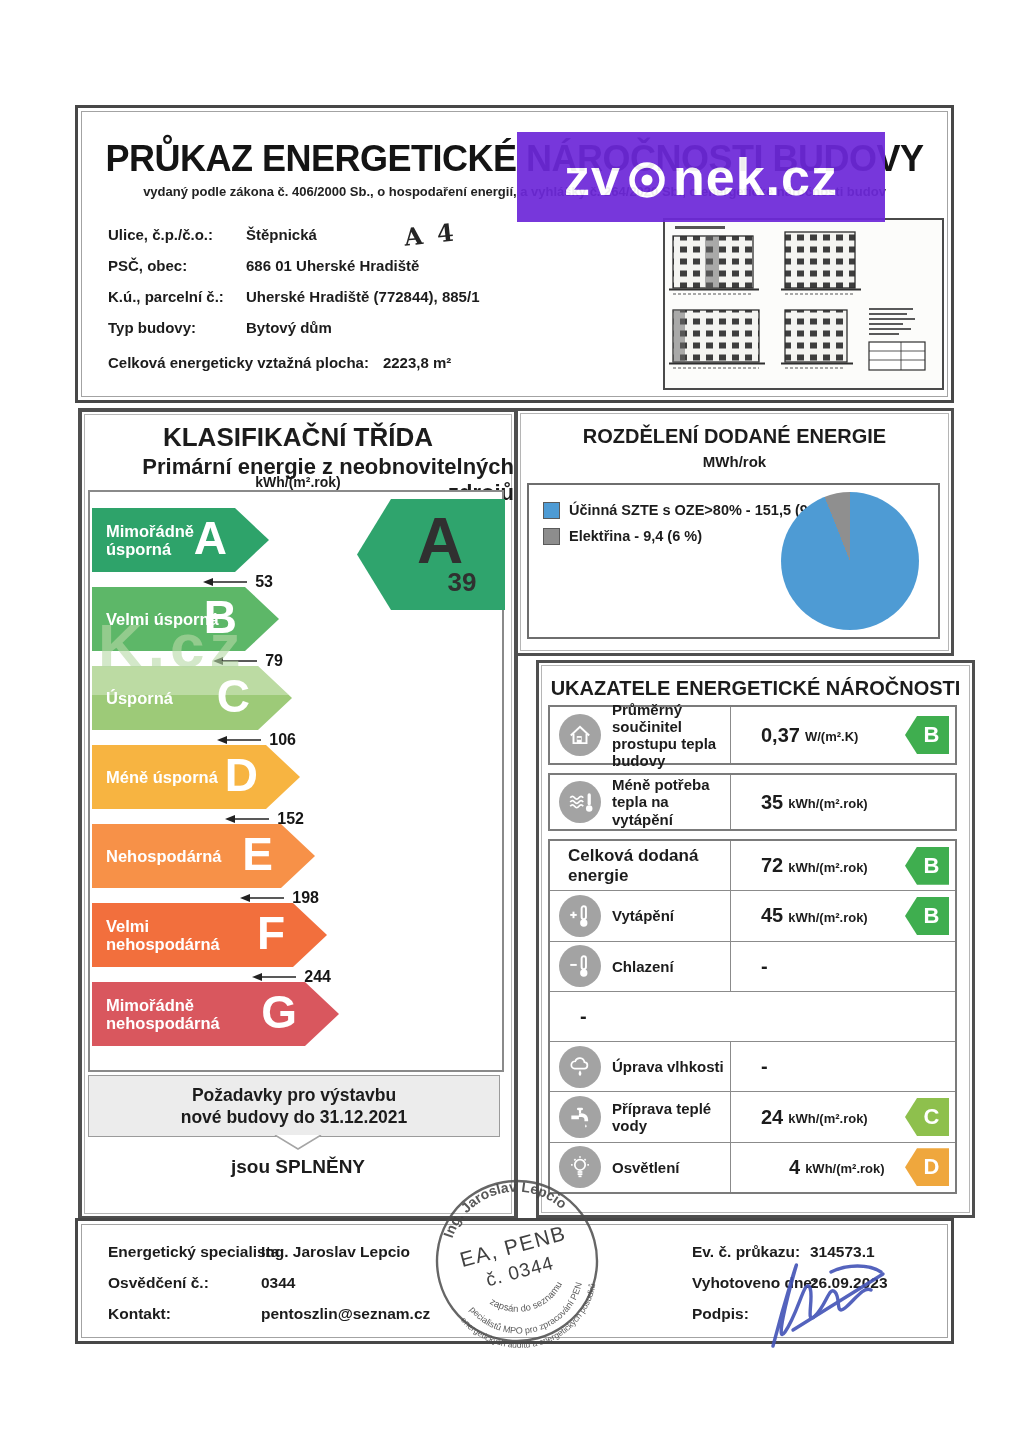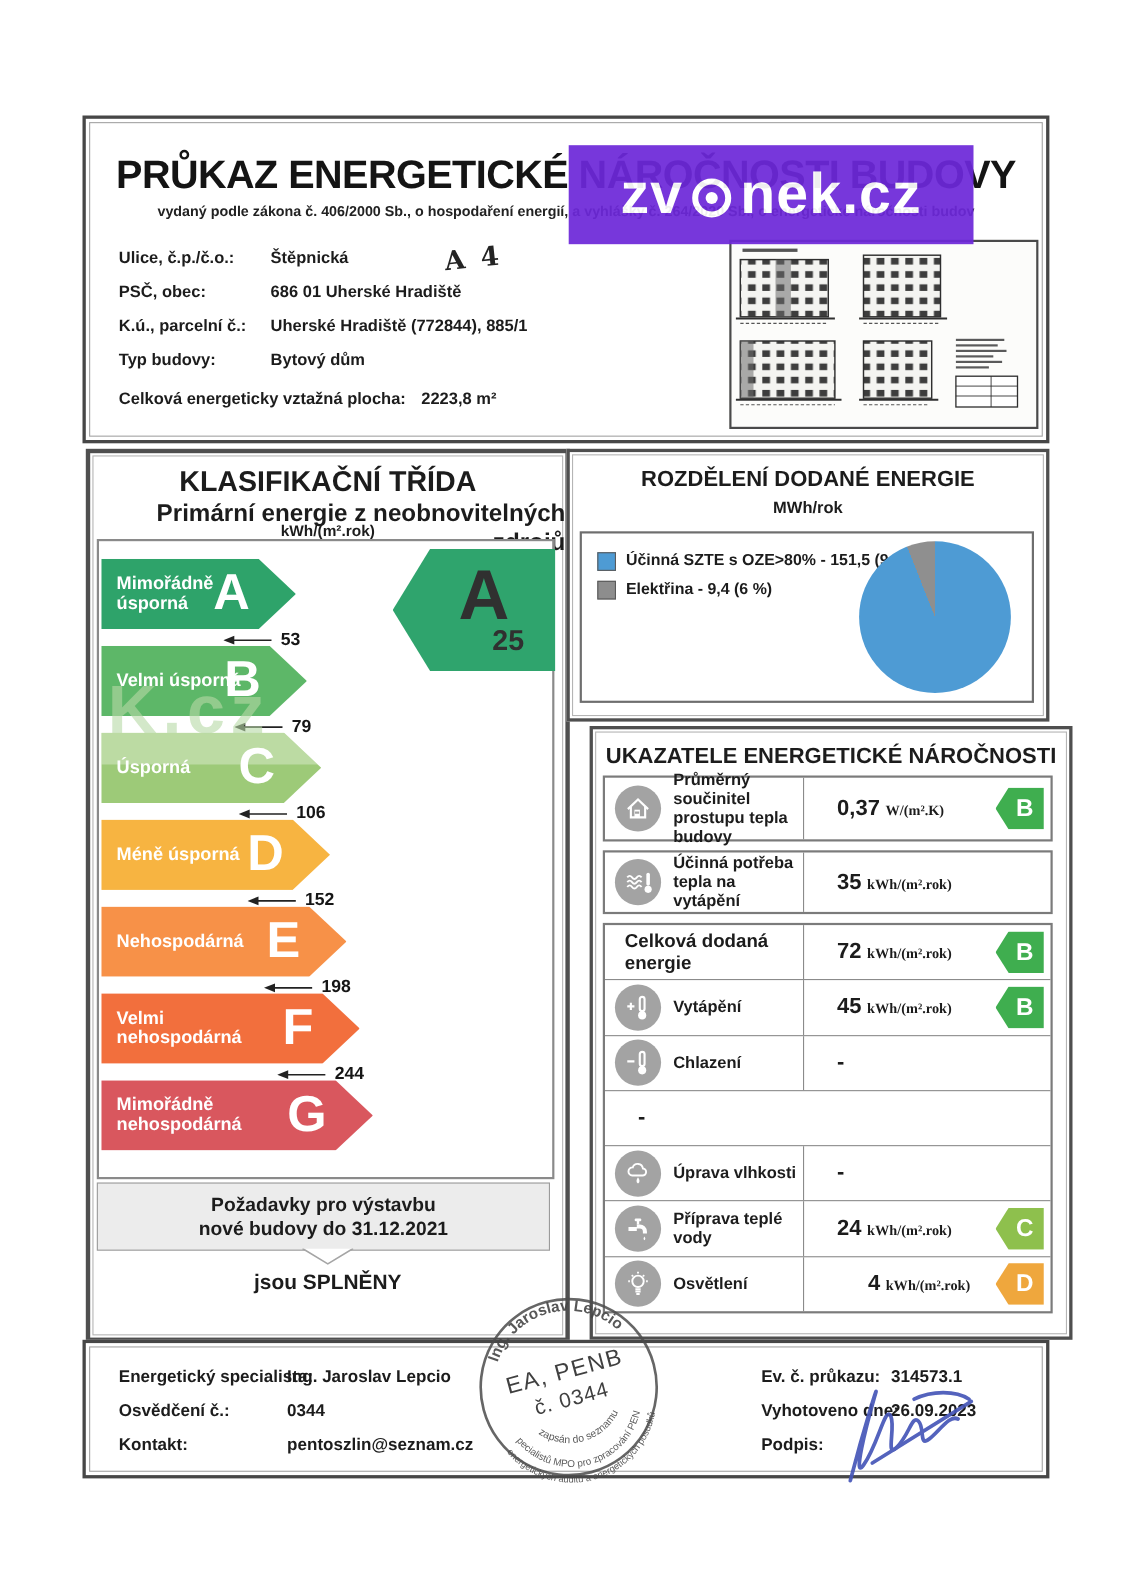--- a/index.html
+++ b/index.html
@@ -85,21 +85,21 @@
   .ibx3 .irow{flex:1;border-bottom:1px solid #8b8b8b;}
   .ibx3 .irow:last-child{border-bottom:none;gap:28px;}
   .icell-label{position:relative;width:181px;height:100%;display:flex;align-items:center;
                border-right:1px solid #8b8b8b;box-sizing:border-box;flex:none;}
   .icirc{width:42px;height:42px;border-radius:50%;background:#a3a3a3;flex:none;margin-left:9px;
          display:flex;align-items:center;justify-content:center;}
   .ilabel{margin-left:11px;font-size:15px;font-weight:bold;line-height:1.15;padding-right:6px;}
   .ilabel.big{margin-left:18px;font-size:17px;}
   .icell-val{position:relative;flex:1;height:100%;display:flex;align-items:center;padding-left:30px;}
   .ival{font-size:20px;font-weight:bold;}
-  .iunit{font-size:13px;font-weight:600;margin-left:5px;margin-top:3px;font-family:Liberation Serif, serif;}
+  .iunit{font-size:13px;font-weight:600;margin-left:5px;margin-top:3px;}
   .badge{position:absolute;right:6px;top:50%;transform:translateY(-50%);
          width:44px;height:38px;clip-path:polygon(12px 0,100% 0,100% 100%,12px 100%,0 50%);
          display:flex;align-items:center;justify-content:center;padding-left:9px;box-sizing:border-box;
          color:#fff;font-size:22px;font-weight:bold;}
 
   
   .ft-row{position:absolute;font-size:15.5px;white-space:nowrap;}
   .ft-lbl{font-weight:bold;}
   .ft-val{font-weight:600;}
   .stamp{position:absolute;left:422px;top:1166px;width:190px;height:190px;z-index:7;transform:rotate(-15deg);}
@@ -268,21 +268,21 @@
           </svg>
         <span>244</span>
       </div>
       <div class="band band-6" style="background-color: rgb(217, 87, 94);">
         <span class="band-label">Mimořádně nehospodárná</span>
         <span class="band-letter">G</span>
       </div>
 
       <div class="rating" style="background-color: rgb(47, 164, 109);">
         <span class="rl">A</span>
-        <span class="rv">25</span>
+        <span class="rv">39</span>
       </div>
 
       <div class="cl-wm">K.cz</div>
     </div>
 
     <div class="reqbox">
       <div>Požadavky pro výstavbu</div>
       <div>nové budovy do 31.12.2021</div>
     </div>
     <div class="req-chevron">
@@ -340,21 +340,21 @@
         <div class="icell-label">
           <span class="icirc">
             <svg width="26" height="26" viewBox="0 0 24 24" fill="none" stroke="#fff" stroke-width="1.6">
               <path d="M3 8 q2 -2.6 4 0 t4 0 t4 0"></path>
                 <path d="M3 12 q2 -2.6 4 0 t4 0 t4 0"></path>
                 <path d="M3 16 q2 -2.6 4 0 t4 0 t4 0"></path>
               <rect x="19" y="4" width="3" height="11" rx="1.5" fill="#fff" stroke="none"></rect>
                 <circle cx="20.5" cy="18" r="3" fill="#fff" stroke="none"></circle>
             </svg>
           </span>
-          <span class="ilabel">Účinná potřeba tepla na vytápění</span>
+          <span class="ilabel">Méně potřeba tepla na vytápění</span>
         </div>
         <div class="icell-val">
           <span class="ival">35</span>
           <span class="iunit">kWh/(m².rok)</span>
         </div>
       </div>
     </div>
 
     <div class="irow-box ibx3">
       <div class="irow">

